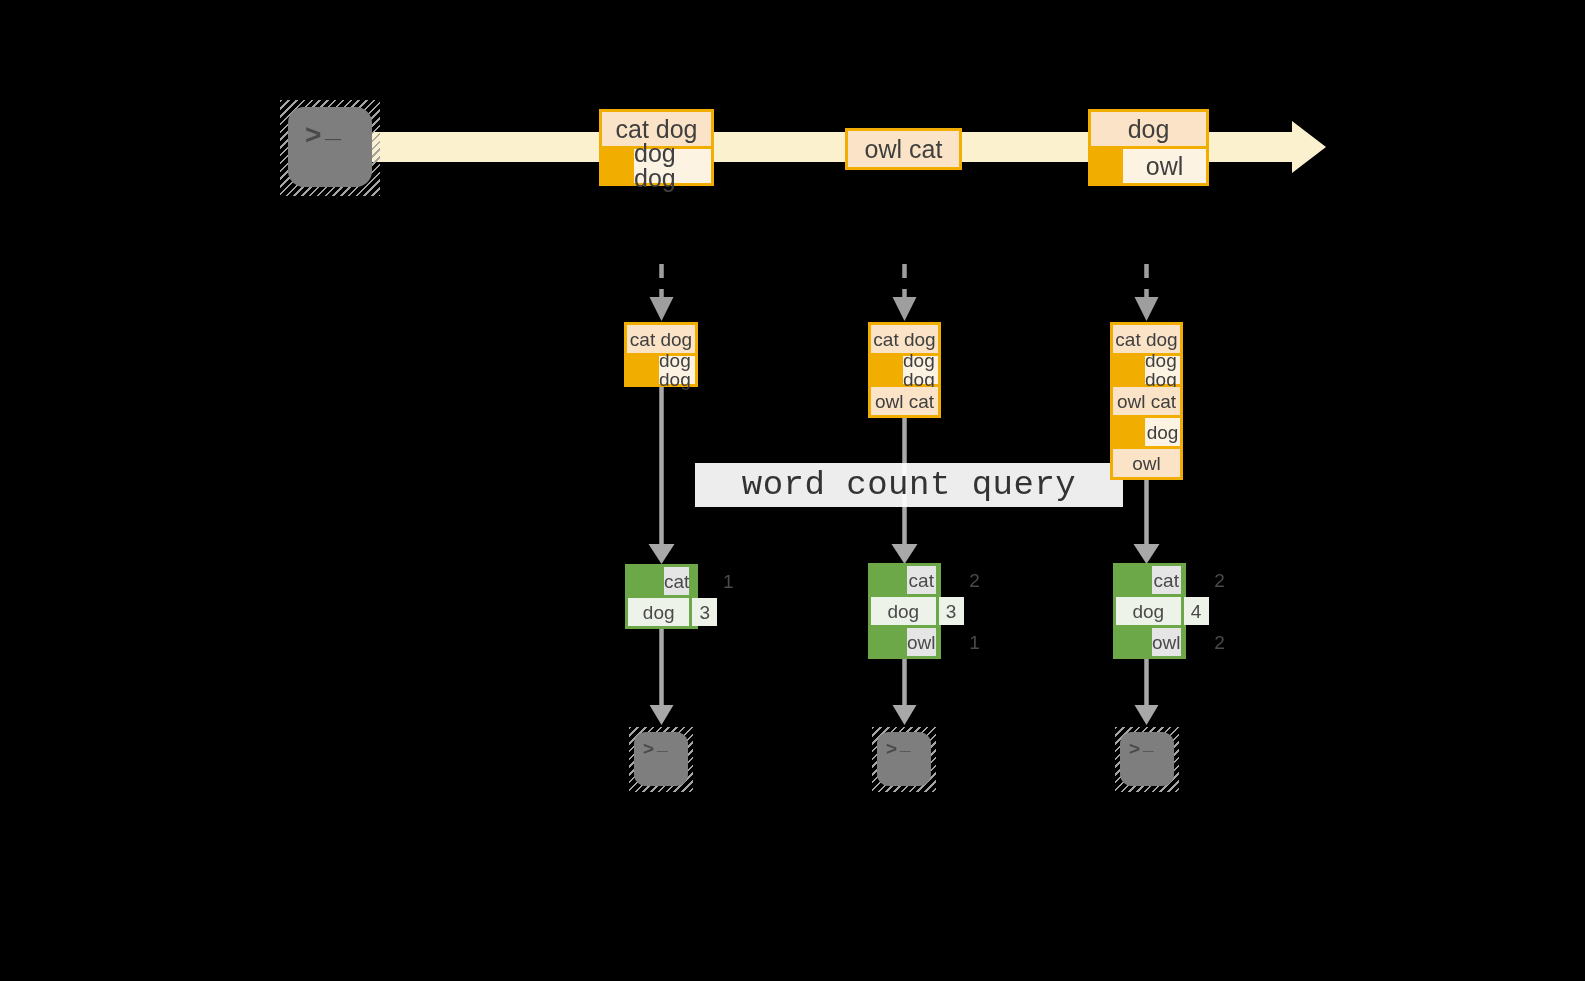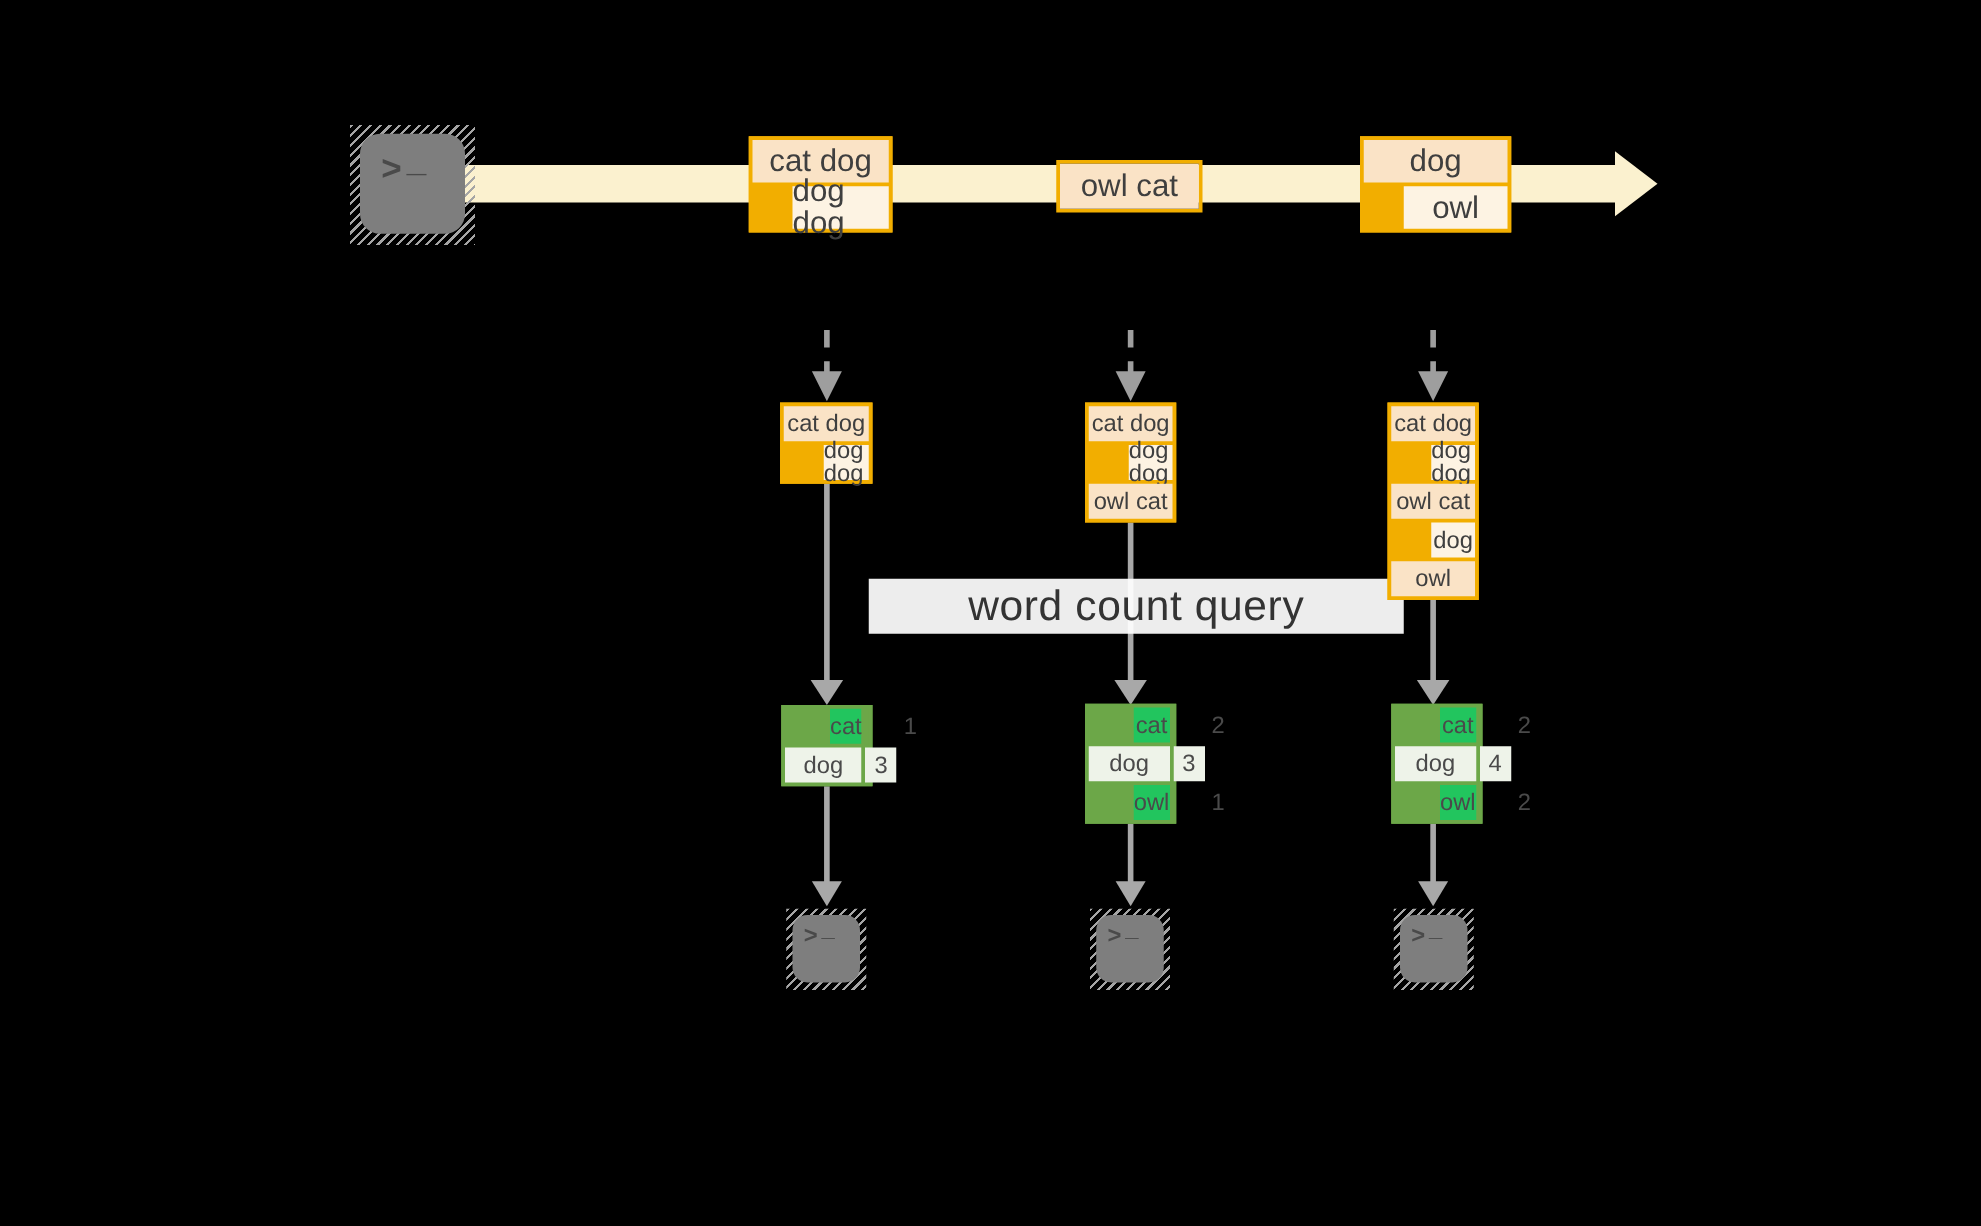--- a/index.html
+++ b/index.html
@@ -28,29 +28,29 @@
   
   .green-table {
     position:absolute; z-index:3; box-sizing:border-box;
     display:grid; grid-template-columns:1fr 25px; gap:3px; grid-auto-rows:28px;
     background:#6CA748; border:3px solid #6CA748;
   }
   .g-cell {
     display:flex; align-items:center; justify-content:center;
     font-size:19px; color:#4a4a4a; line-height:1;
   }
-  .g-dark  { background:#22c55e;margin-left:36px; }
+  .g-dark  { background:#e5e5e5;margin-left:36px; }
   .g-light { background:#EEF3E9; }
 
   
   .query-box {
     position:absolute; z-index:2; left:695px; top:463px; width:428px; height:44px;
     background:rgba(255,255,255,0.93);
     display:flex; align-items:center; justify-content:center;
-    font-size:34px; font-weight:300; letter-spacing:0.5px; color:#333;
+    font-size:34px; font-weight:300; letter-spacing:0.5px; color:#333;font-family:Liberation Mono, monospace;
   }
 
   
   .terminal {
     position:absolute; z-index:3;
     background:repeating-linear-gradient(135deg, #a5a5a5 0 1.8px, rgba(0,0,0,0) 1.8px 5.5px);
   }
   .terminal-inner {
     position:absolute; background:#7E7E7E;
     display:flex; align-items:flex-start;

